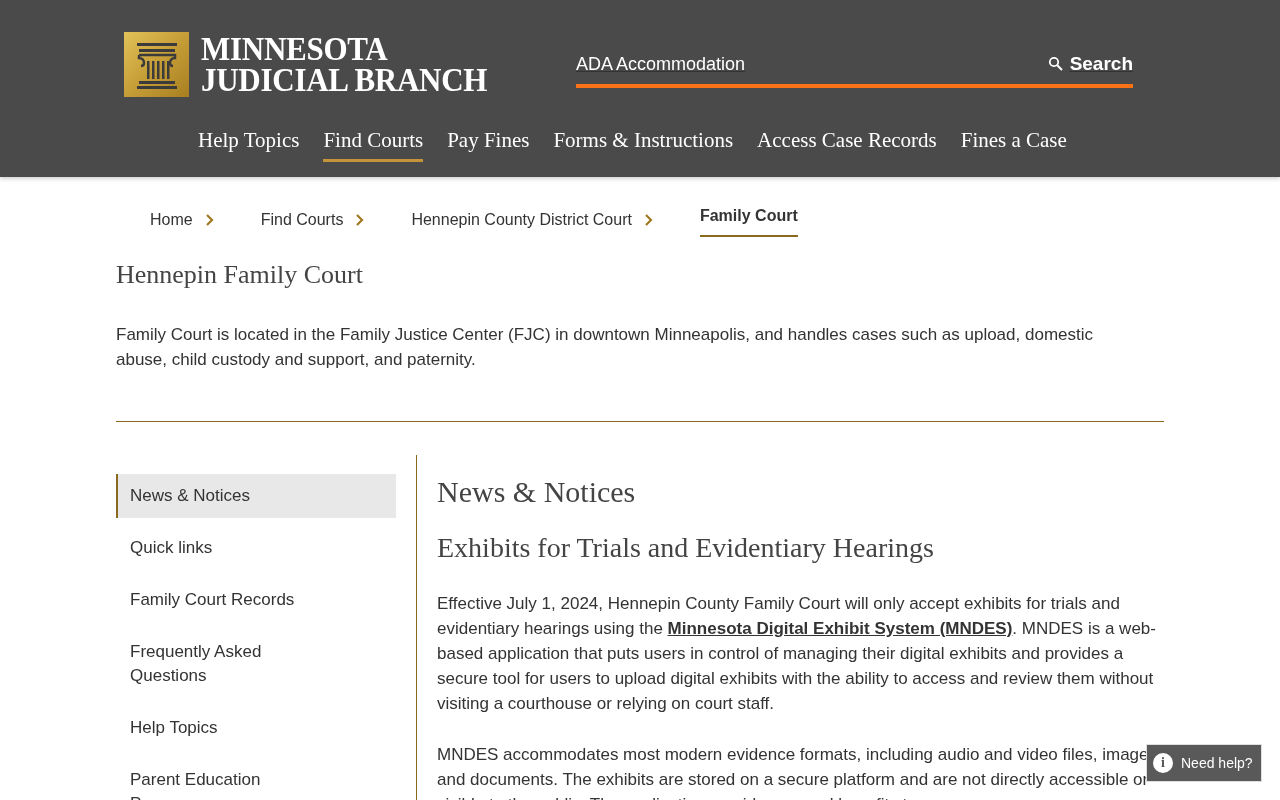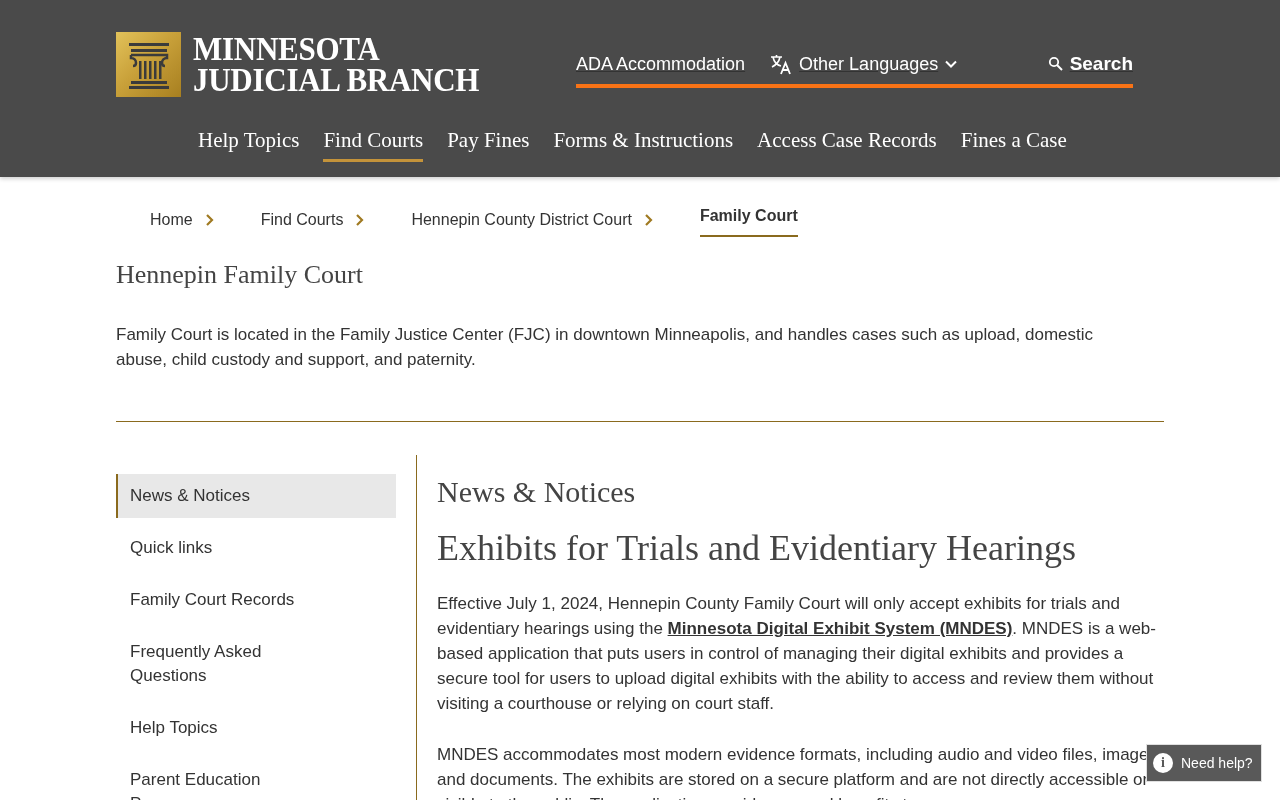--- a/index.html
+++ b/index.html
@@ -5,21 +5,21 @@
     * { box-sizing: border-box; margin: 0; padding: 0; }
     html, body { width: 1280px; height: 800px; overflow: hidden; background: #ffffff; }
     body { font-family: "Liberation Sans", "DejaVu Sans", sans-serif; color: #333333; position: relative; }
 
     
     .site-header {
       position: absolute; left: 0; top: 0; width: 1280px; height: 177px;
       background: #4a4a4a;
       box-shadow: 0 2px 4px rgba(0,0,0,0.18);
     }
-    .logo { position: absolute; left: 116px; top: 32px; display: flex; align-items: center; }
+    .logo { position: absolute; left: 124px; top: 32px; display: flex; align-items: center; }
     .logo-mark {
       width: 65px; height: 65px;
       background: linear-gradient(135deg, #e2c25a 0%, #c9a13a 45%, #a77f20 100%);
       display: flex; align-items: center; justify-content: center;
     }
     .logo-text {
       margin-left: 12px; color: #ffffff;
       font-family: "Liberation Serif", "DejaVu Serif", serif; font-weight: bold;
       line-height: 31px; font-size: 33px; letter-spacing: -0.3px;
       transform: scaleX(0.94); transform-origin: left center;
@@ -88,21 +88,21 @@
       position: absolute; left: 416px; top: 455px; width: 1px; height: 345px; background: #8a6a1e;
     }
 
     
     .content { position: absolute; left: 437px; top: 472px; width: 730px; }
     .section-title {
       font-family: "Liberation Serif", "DejaVu Serif", serif; font-size: 30px; color: #444444;
       font-weight: normal; line-height: 40px;
     }
     .article-title {
-      font-family: "Liberation Serif", "DejaVu Serif", serif; font-size: 36px; color: #444444;
+      font-family: "Liberation Serif", "DejaVu Serif", serif; font-size: 28px; color: #444444;
       font-weight: normal; line-height: 40px; margin-top: 16px;
     }
     .para { font-size: 17px; line-height: 25px; color: #333333; margin-top: 23px; }
     .para a { color: #333333; font-weight: bold; text-decoration: underline; }
     .para + .para { margin-top: 26px; }
 
     
     .help-widget {
       position: absolute; left: 1146px; top: 744px; width: 116px; height: 38px;
       background: #595959; color: #ffffff; display: flex; align-items: center;
@@ -136,30 +136,20 @@
     <span class="logo-text">
       <div>MINNESOTA</div>
       <div>JUDICIAL BRANCH</div>
     </span>
   </a>
 
   <div class="utility">
     <a class="util-link ada">
       <span>ADA Accommodation</span>
     </a>
-    <a class="util-link">
-      <svg class="translate-icon" viewBox="0 0 24 24">
-        <path d="M2 5 h11 M7.5 3 v2 M4 5 c1 5 4 8 8 9 M11 5 c-1 5 -4 8 -8 10" stroke="#fff" stroke-width="1.6" fill="none"></path>
-        <path d="M12 22 l4.5 -11 l4.5 11 M13.5 18 h6" stroke="#fff" stroke-width="1.8" fill="none"></path>
-      </svg>
-      <span>Other Languages</span>
-      <svg class="chevron" viewBox="0 0 14 14">
-        <path d="M2 4.5 l5 5 l5 -5" stroke="#fff" stroke-width="2" fill="none"></path>
-      </svg>
-    </a>
     <a class="util-link search">
       <svg class="search-icon" viewBox="0 0 16 16">
         <circle cx="6" cy="6" r="4.2" stroke="#fff" stroke-width="1.8" fill="none"></circle>
         <path d="M9 9 l5 5" stroke="#fff" stroke-width="2"></path>
       </svg>
       <span>Search</span>
     </a>
   </div>
 
   <nav class="main-nav">

